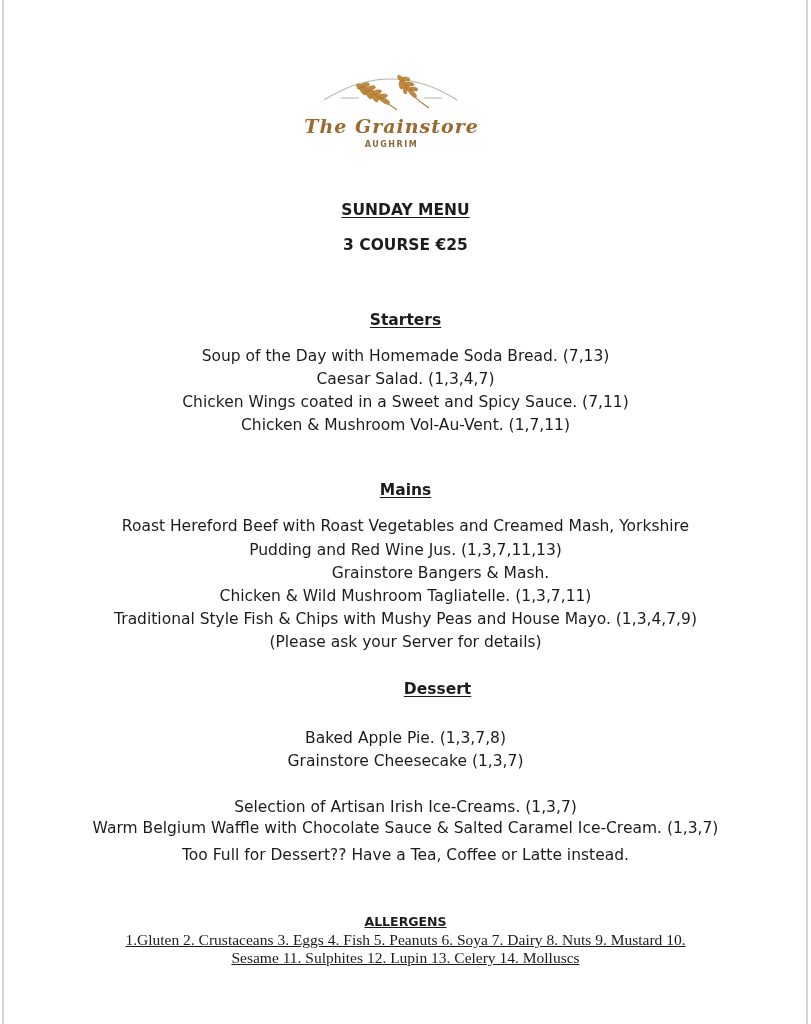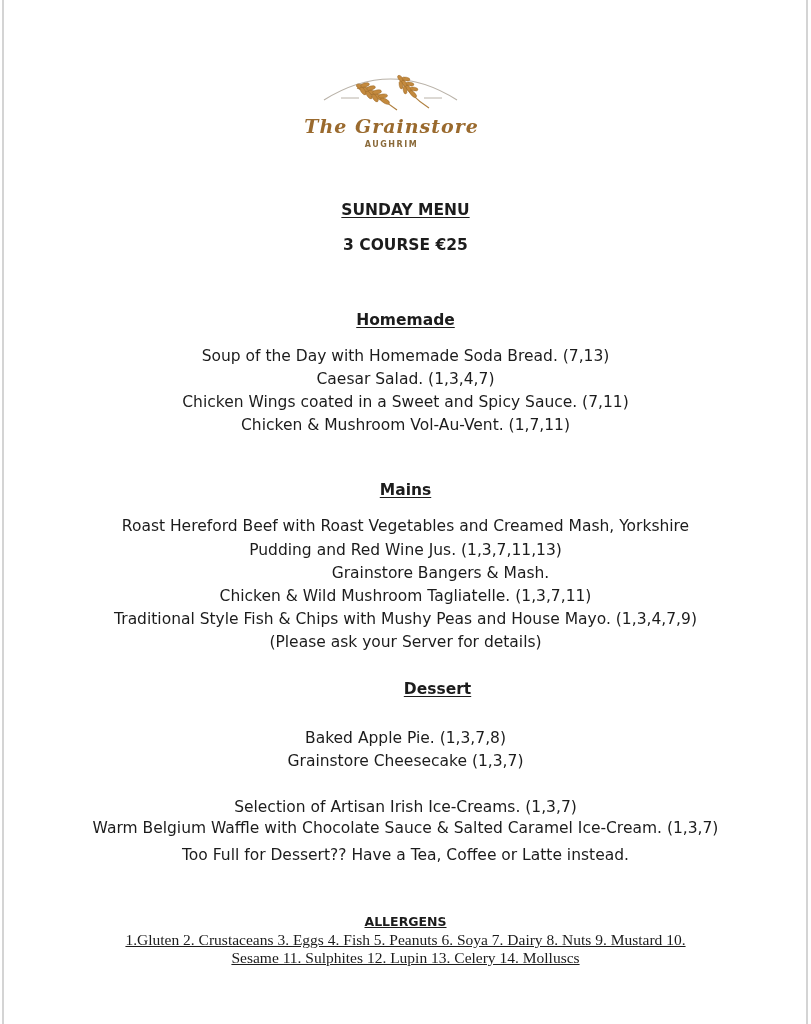--- a/index.html
+++ b/index.html
@@ -124,21 +124,21 @@
         <ellipse cx="116" cy="20" rx="4" ry="1.8" transform="rotate(80 116 20)"></ellipse>
       </g>
     </svg>
     <div class="logo-title">The Grainstore</div>
     <div class="logo-sub">AUGHRIM</div>
   </div>
 
   <div class="line heading" style="top:200px;">SUNDAY MENU</div>
   <div class="line bold" style="top:235px;">3 COURSE €25</div>
 
-  <div class="line heading" style="top:310px;">Homemade</div>
+  <div class="line heading" style="top:310px;">Starters</div>
   <div class="line" style="top:346px;">Soup of the Day with Homemade Soda Bread. (7,13)</div>
   <div class="line" style="top:369px;">Caesar Salad. (1,3,4,7)</div>
   <div class="line" style="top:392px;">Chicken Wings coated in a Sweet and Spicy Sauce. (7,11)</div>
   <div class="line" style="top:415px;">Chicken &amp; Mushroom Vol-Au-Vent. (1,7,11)</div>
 
   <div class="line" style="top:516px;">Roast Hereford Beef with Roast Vegetables and Creamed Mash, Yorkshire</div>
   <div class="line heading" style="top:480px;">Mains</div>
   <div class="line" style="top:540px;">Pudding and Red Wine Jus. (1,3,7,11,13)</div>
   <div class="line" style="top:563px;padding-left:35px;">Grainstore Bangers &amp; Mash.</div>
   <div class="line" style="top:586px;">Chicken &amp; Wild Mushroom Tagliatelle. (1,3,7,11)</div>

